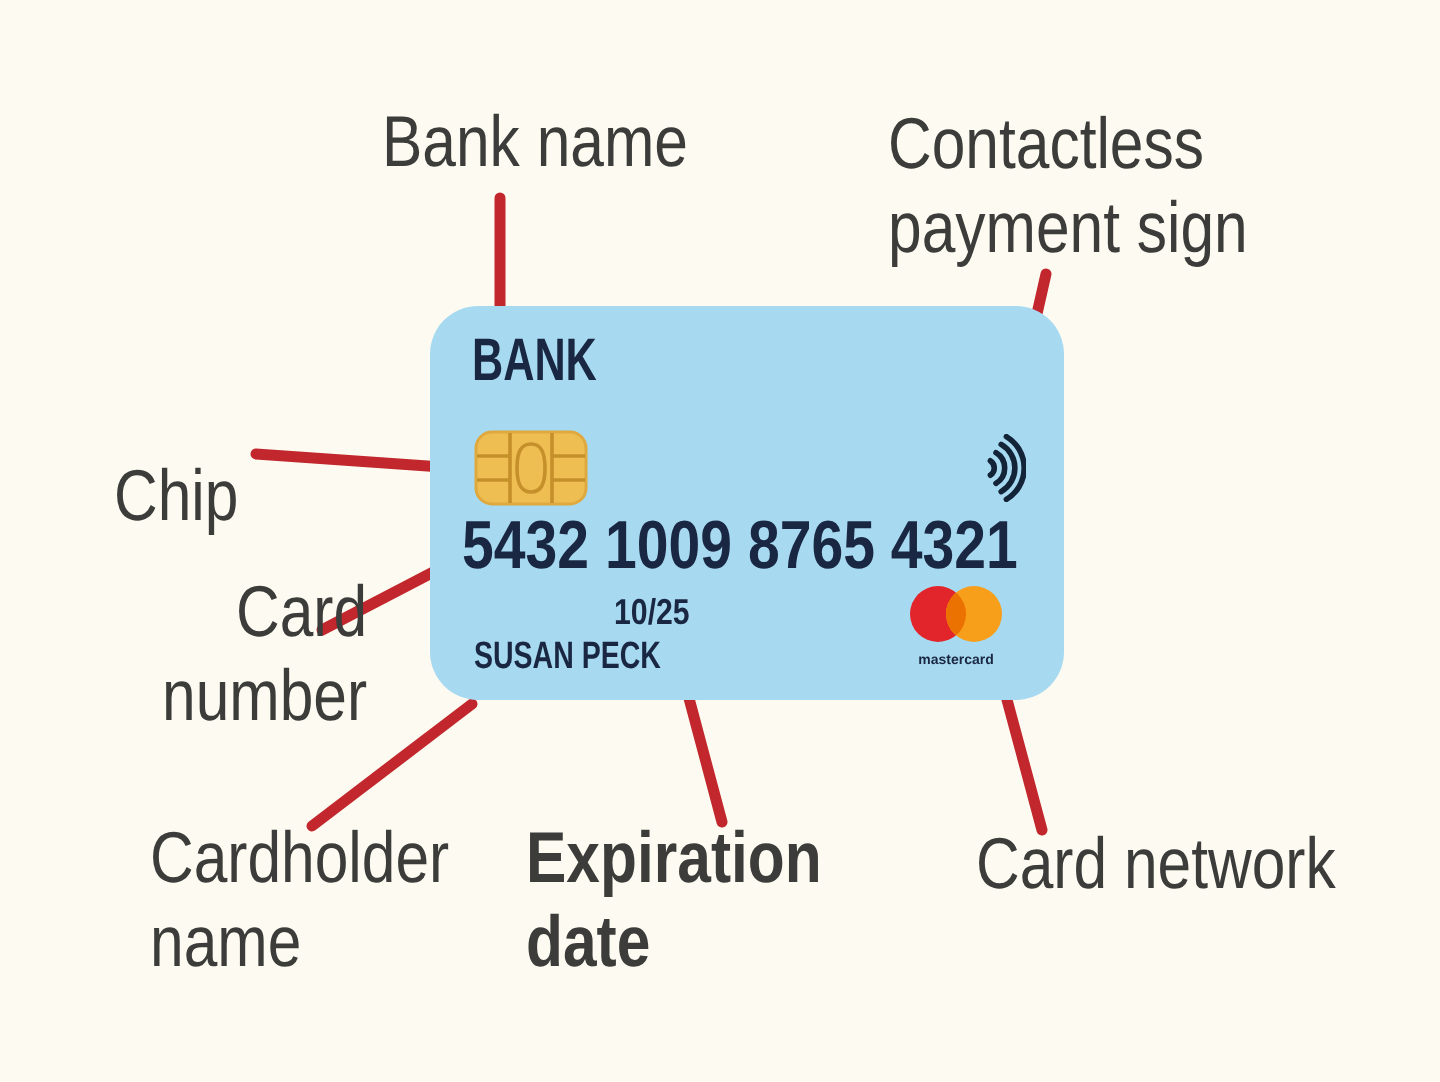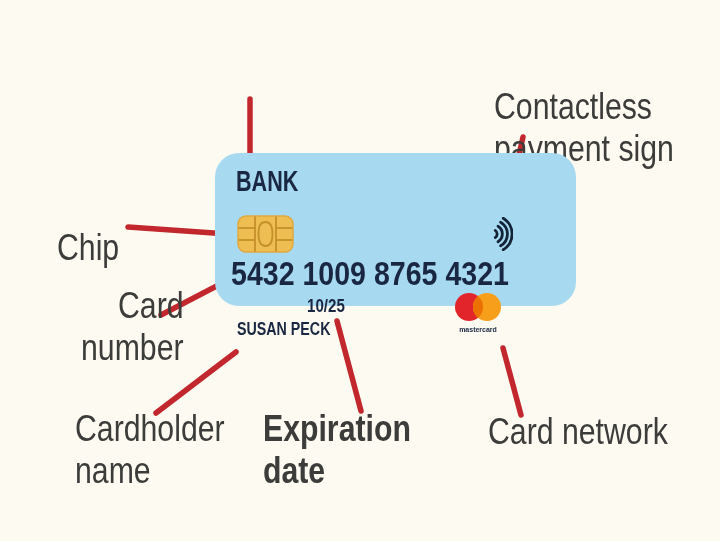--- a/index.html
+++ b/index.html
@@ -44,24 +44,23 @@
   .leader{
     stroke:var(--accent-line);
     stroke-width:5.5;
     stroke-linecap:round;
     fill:none;
   }
   
   .card{
     position:absolute;
     left:215px;top:153px;
-    width:317px;height:153px;
+    width:317px;height:197px;
     background:var(--card);
     border-radius:24px;
-    padding-left:44px;
   }
   .card-bank{
     position:absolute;left:21px;top:13px;
     font-size:30px;font-weight:700;line-height:30px;
     color:var(--card-text);
     transform:scaleX(0.72);transform-origin:left top;
     white-space:nowrap;
   }
   .chip{
     position:absolute;left:22px;top:62px;
@@ -108,22 +107,25 @@
   <svg class="leads" viewBox="0 0 720 541">
     <path class="leader" d="M250,99 L250,157"></path>
     <path class="leader" d="M523,137 L506,212"></path>
     <path class="leader" d="M128,227 L228,234"></path>
     <path class="leader" d="M161,315 L234,277"></path>
     <path class="leader" d="M156,413 L236,352"></path>
     <path class="leader" d="M337,321 L361,411"></path>
     <path class="leader" d="M503,348 L521,415"></path>
   </svg>
 
+  <div class="lbl" style="left:191px;top:50px;">
+    <span class="ln">Bank name</span>
+  </div>
 
-  <div class="lbl" style="left:494px;top:51px;margin-top:35px;">
+  <div class="lbl" style="left:444px;top:51px;">
     <span class="ln">Contactless</span>
     <span class="ln">payment sign</span>
   </div>
 
   <div class="lbl" style="left:57px;top:203px;margin-top:24px;">
     <span class="ln">Chip</span>
   </div>
 
   <div class="lbl" style="left:81px;top:285px;text-align:right;">
     <span class="ln">Card</span>

